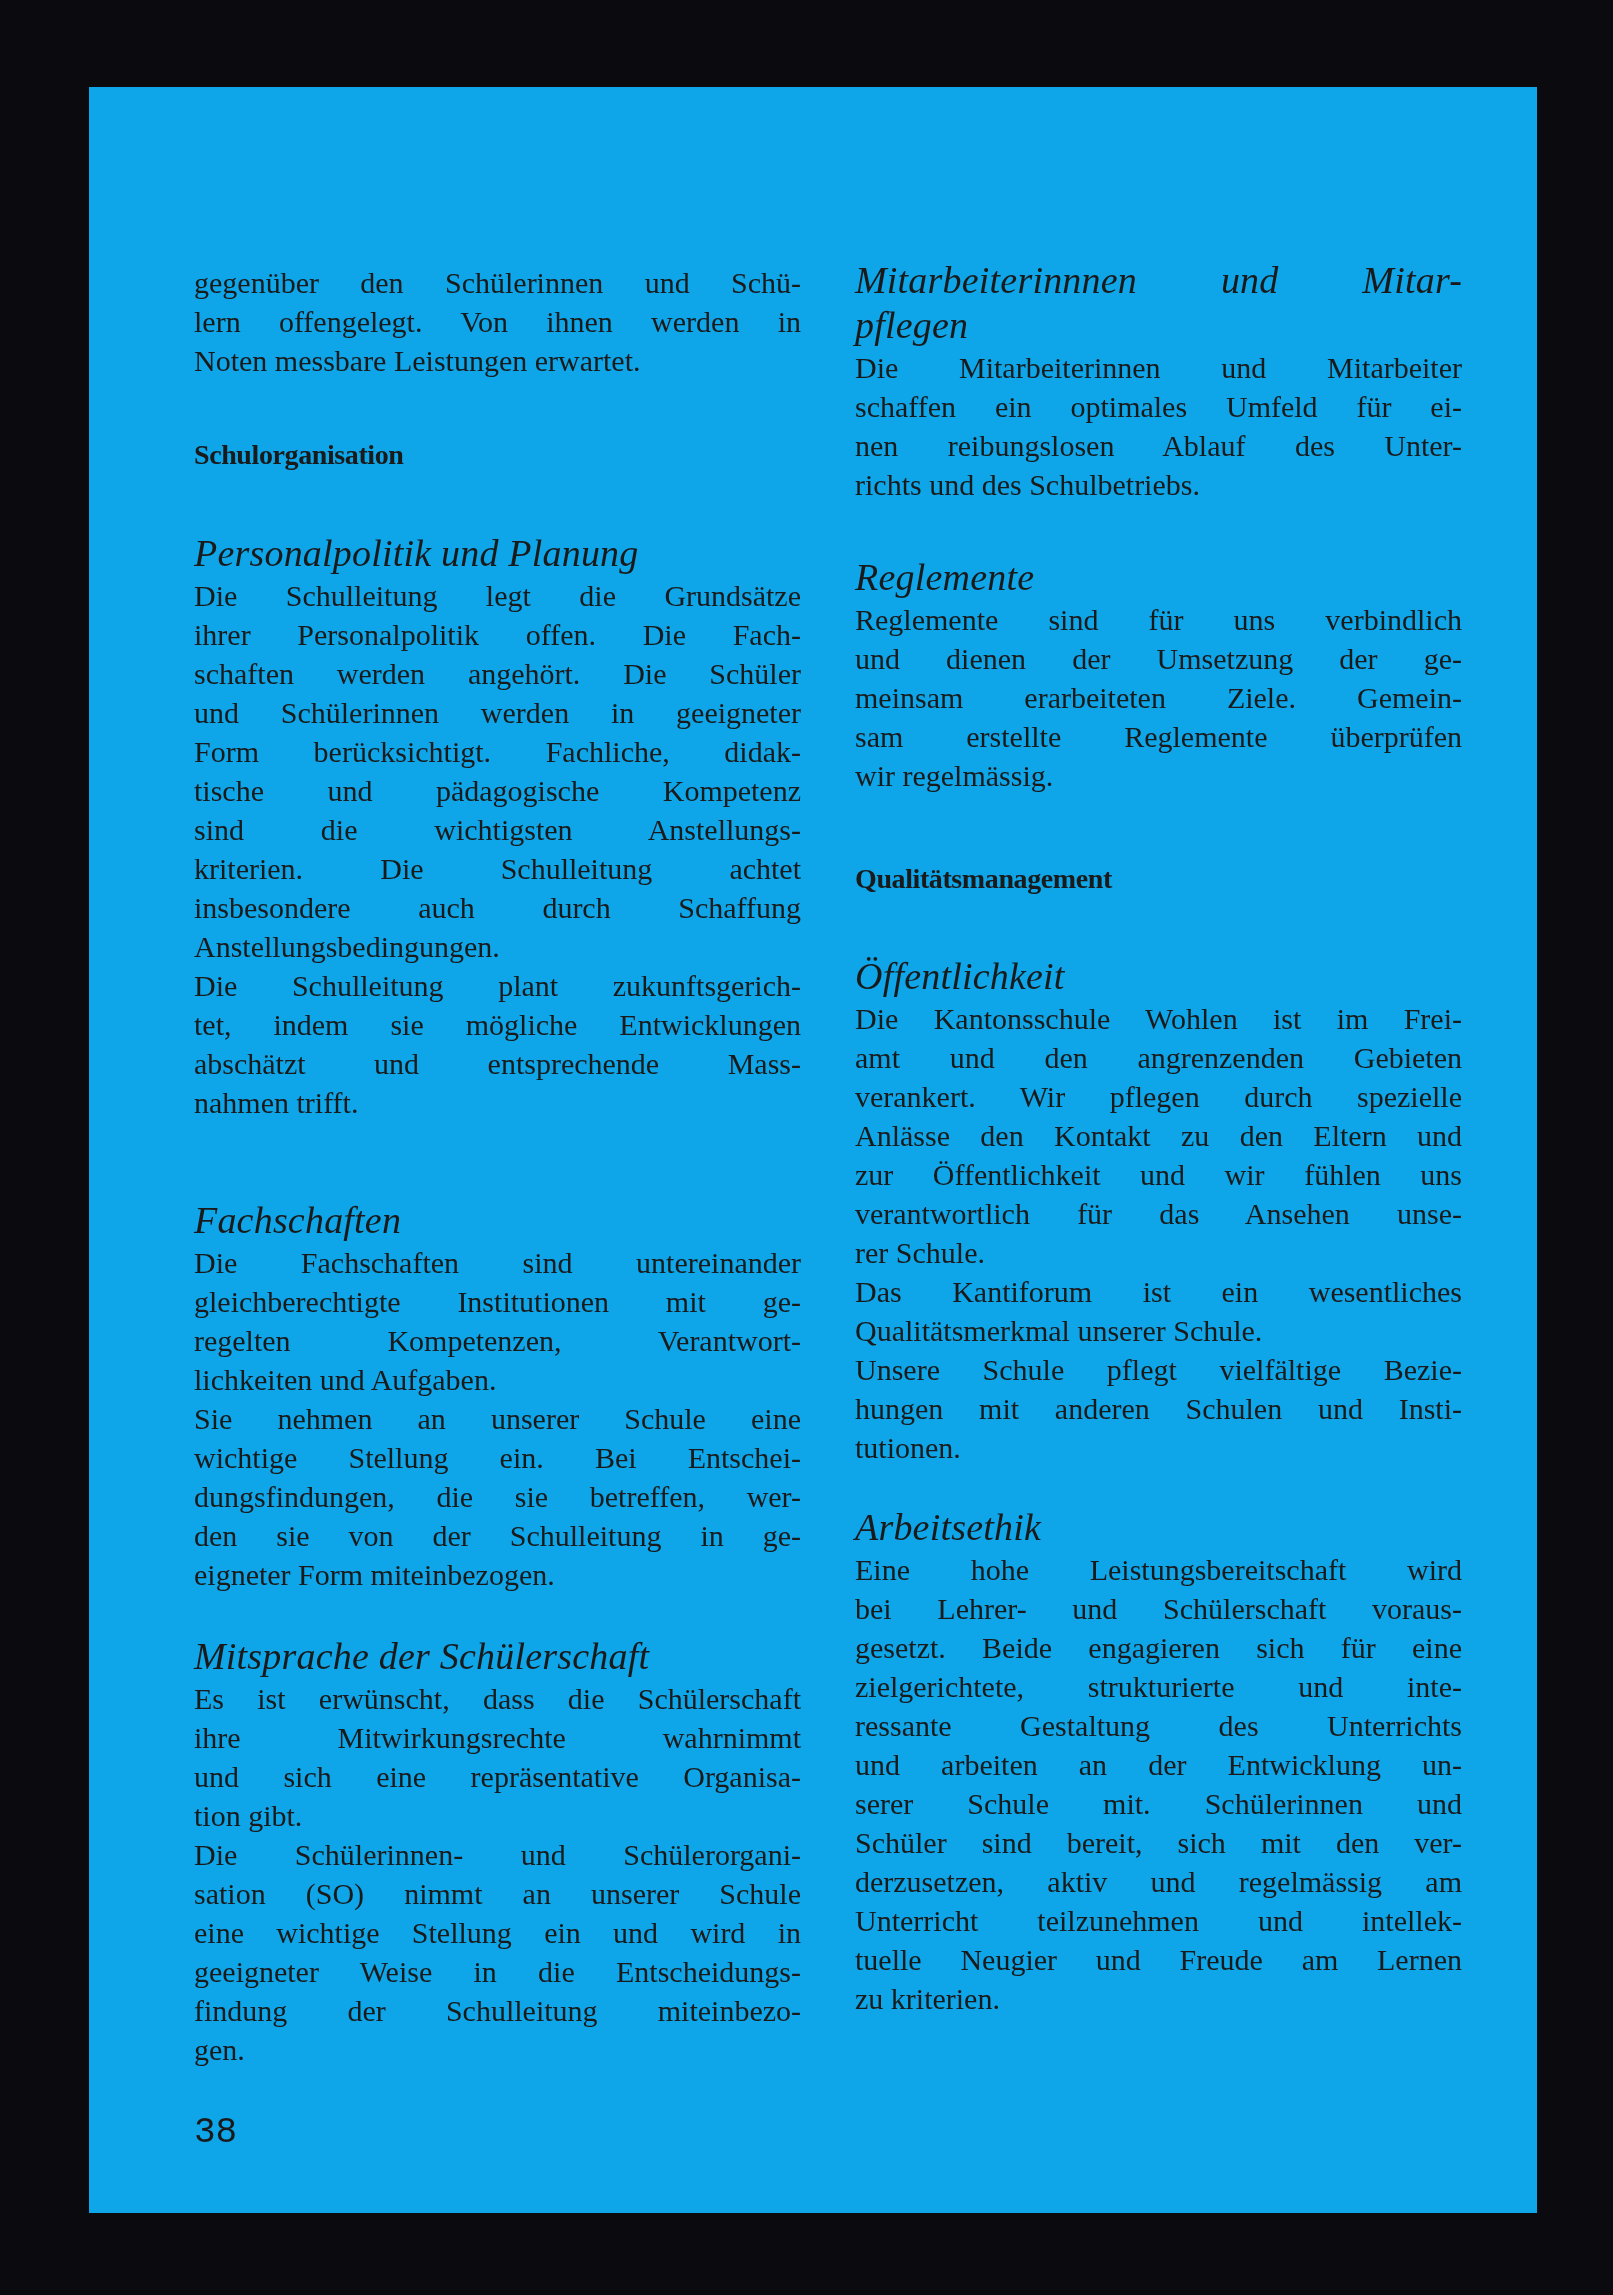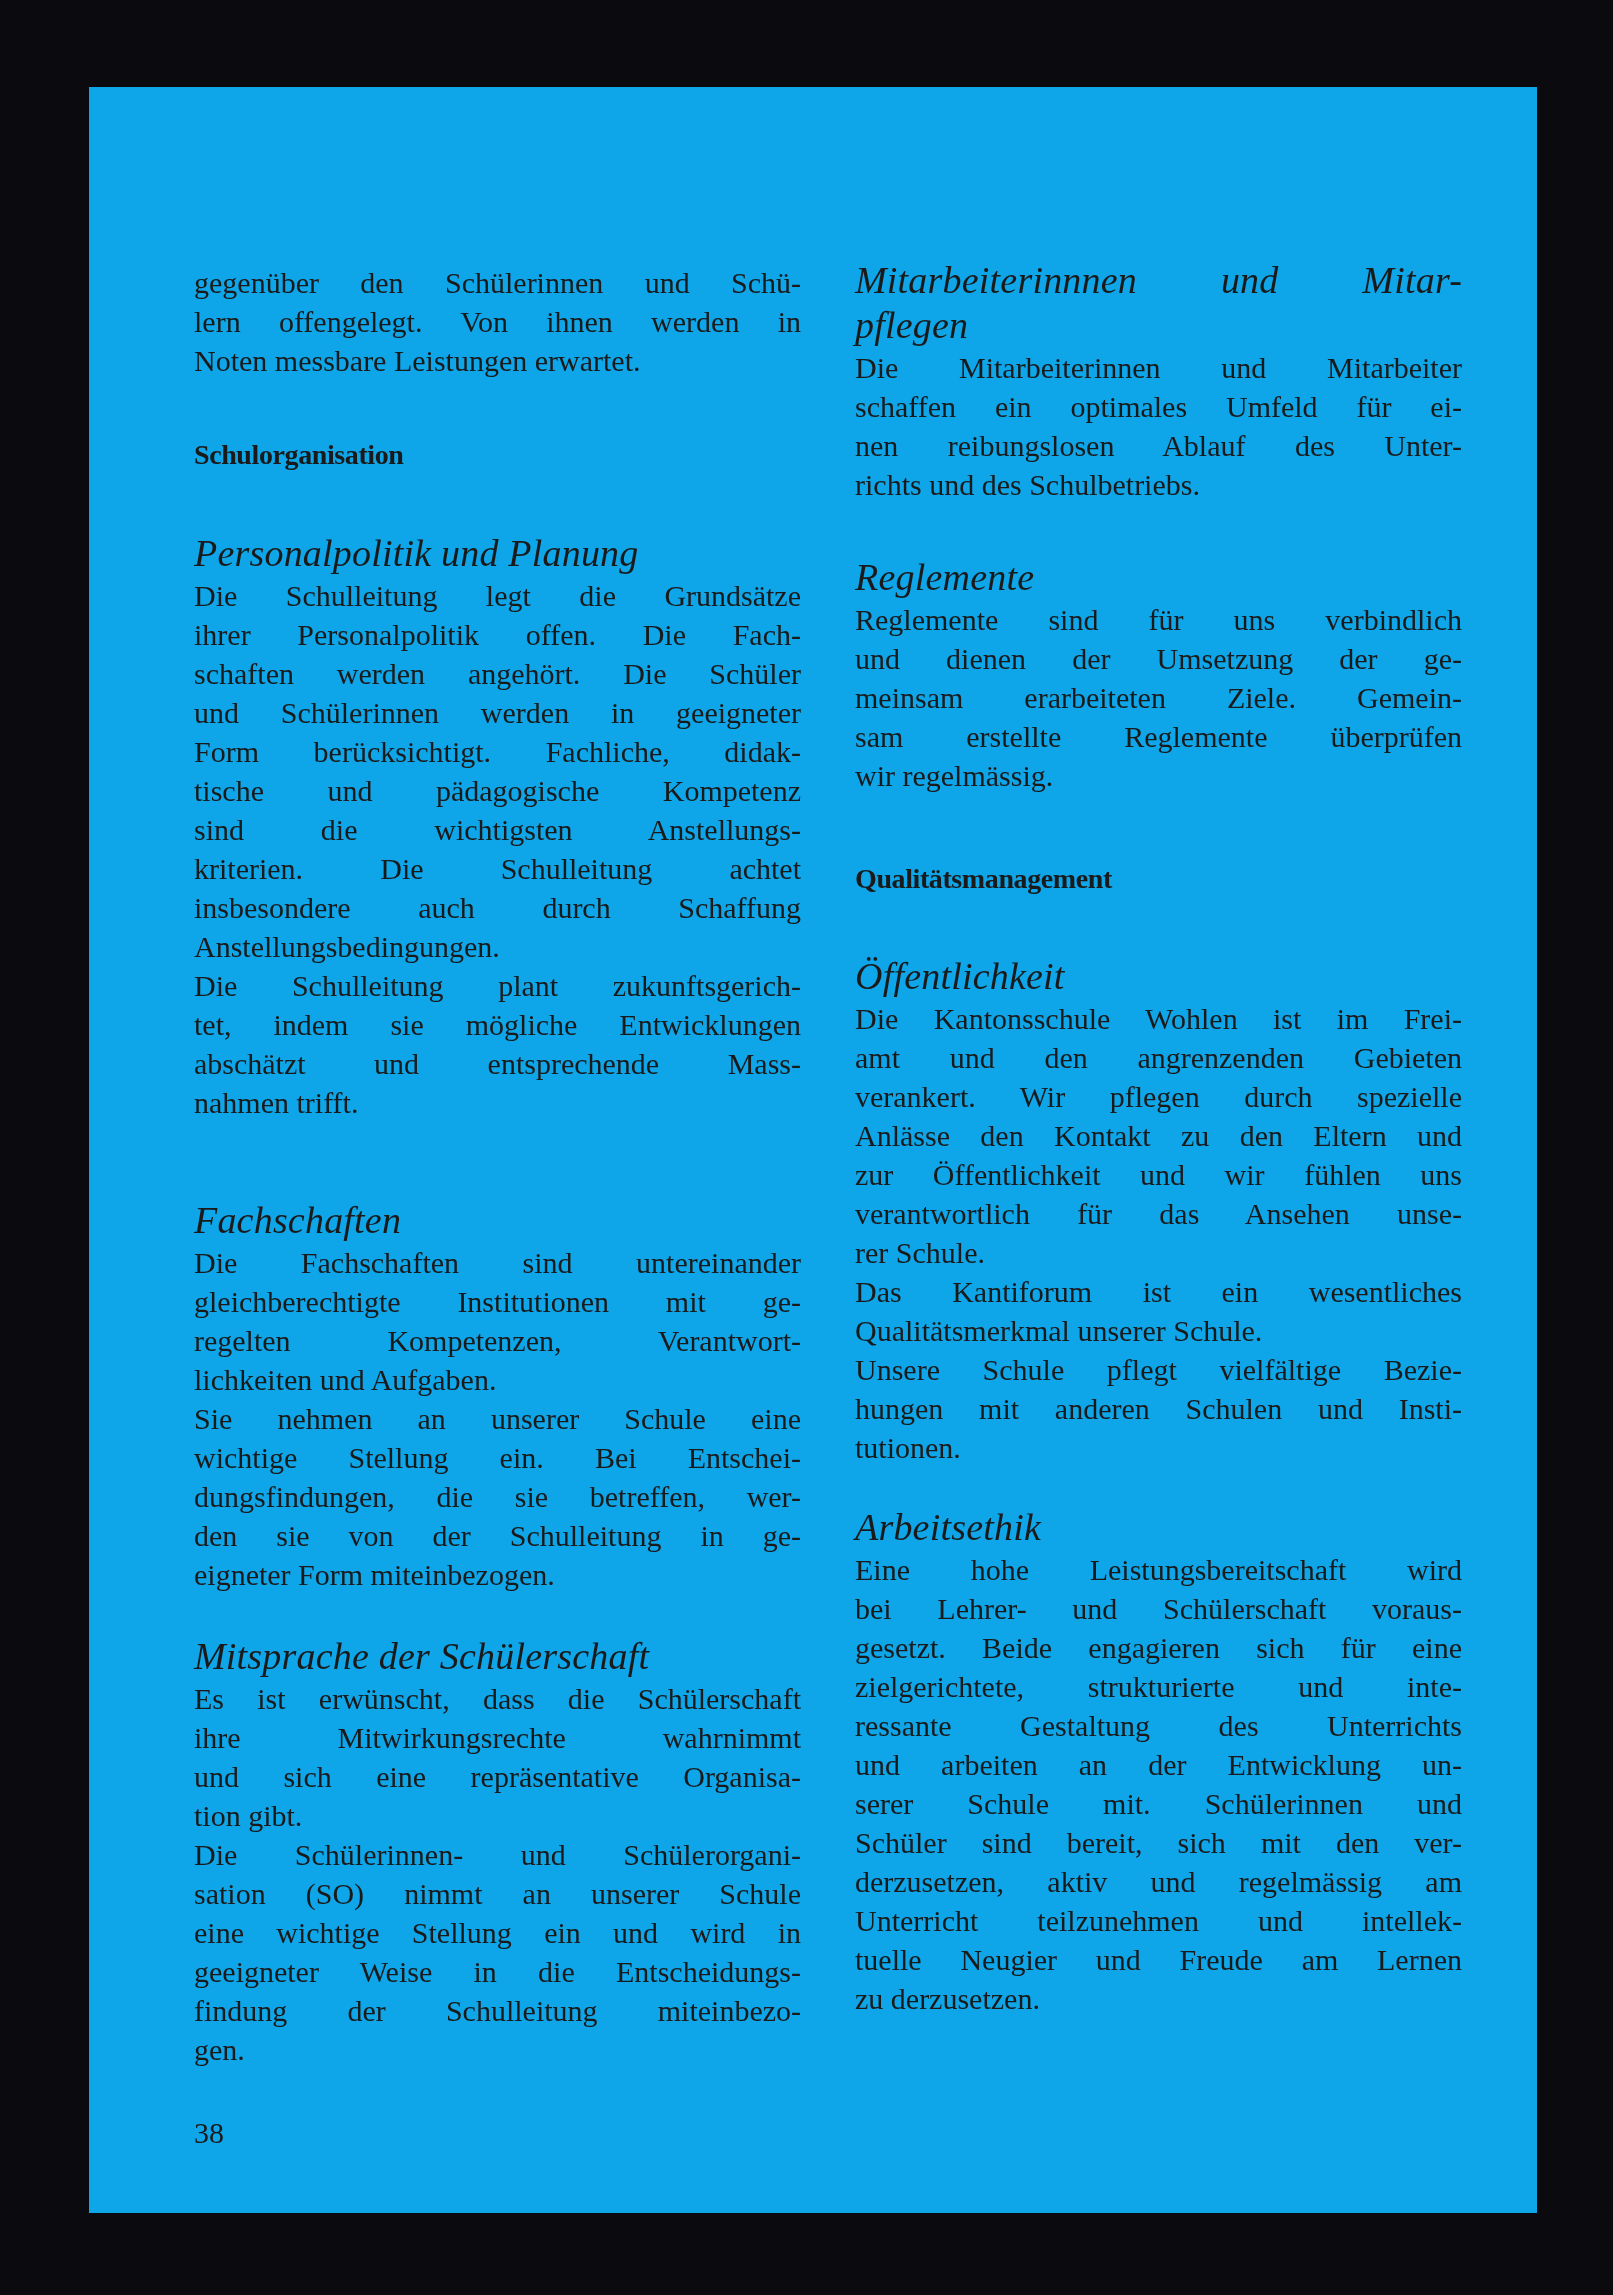--- a/index.html
+++ b/index.html
@@ -41,22 +41,23 @@
   .h2 {
     font-style: italic;
     font-size: 38px;
     line-height: 45px;
     display: block;
     letter-spacing: 0.2px;
   }
   .h2.just { text-align: justify; text-align-last: justify; }
   .pagenum {
     position: absolute;
-    font-size: 30px;
+    font-size: 36px;
     line-height: 39px;
+    font-family: Liberation Mono, monospace;
   }
 </style>
 </head>
 <body>
 
 <div class="page">
 
   <div class="blk col-l" style="top:176px;">
     <span class="line">gegenüber den Schülerinnen und Schü-</span>
     <span class="line">lern offengelegt. Von ihnen werden in</span>
@@ -181,18 +182,18 @@
       <span class="line">bei Lehrer- und Schülerschaft voraus-</span>
       <span class="line">gesetzt. Beide engagieren sich für eine</span>
       <span class="line">zielgerichtete, strukturierte und inte-</span>
       <span class="line">ressante Gestaltung des Unterrichts</span>
       <span class="line">und arbeiten an der Entwicklung un-</span>
       <span class="line">serer Schule mit. Schülerinnen und</span>
       <span class="line">Schüler sind bereit, sich mit den ver-</span>
       <span class="line">derzusetzen, aktiv und regelmässig am</span>
       <span class="line">Unterricht teilzunehmen und intellek-</span>
       <span class="line">tuelle Neugier und Freude am Lernen</span>
-      <span class="line last">zu derzusetzen.</span>
+      <span class="line last">zu kriterien.</span>
     </div>
   </div>
 
 </div>
 
 
 </body></html>

